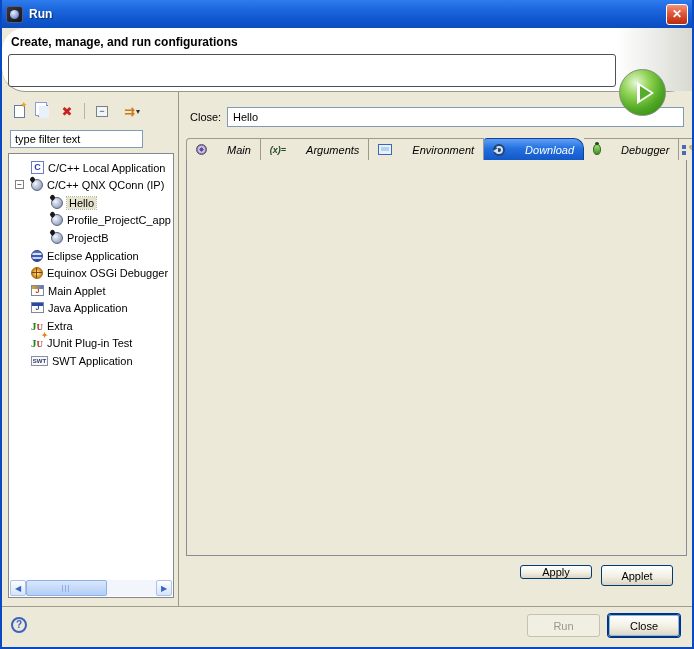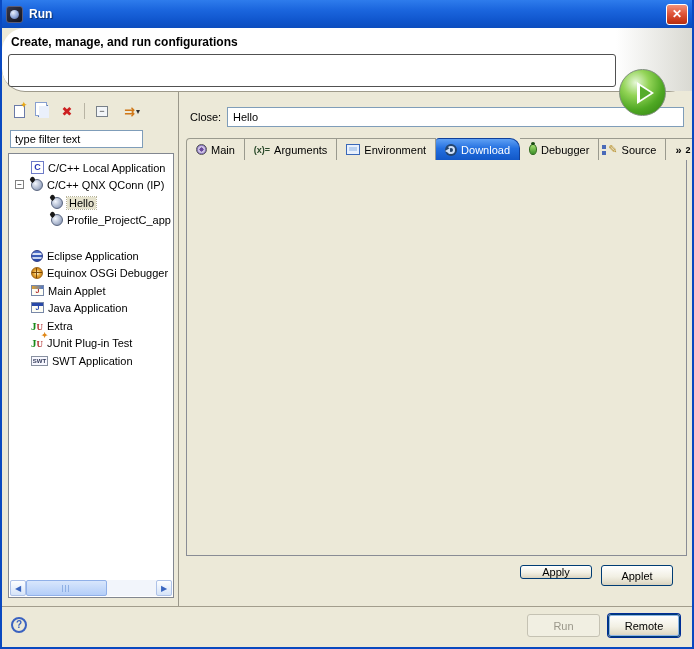--- a/index.html
+++ b/index.html
@@ -112,22 +112,22 @@
   .sb-thumb::after { content:""; position:absolute; left:50%; top:4px; width:8px; height:7px; margin-left:-4px;
     background:repeating-linear-gradient(90deg,#8FB0E4 0 1px,transparent 1px 3px); }
 
   
   .name-label { position:absolute; left:190px; top:111px; }
   .name-input { position:absolute; left:227px; top:107px; width:457px; height:20px;
     border:1px solid #7F9DB9; padding:1px 5px; font-size:11px; font-family:inherit; background:#fff; }
 
   
   .tabrow { position:absolute; left:186px; top:137px; height:23px; display:flex; align-items:flex-end; z-index:3; }
-  .tab { height:22px; display:flex; align-items:center; gap:4px; padding:0 9px;
-    border:1px solid #9A9A8E; border-bottom:none; background:#ECE9D8; position:relative; }
+  .tab { height:22px; display:flex; align-items:center; gap:20px; padding:0 9px;
+    border:1px solid #9A9A8E; border-bottom:none; background:#ECE9D8; position:relative;font-style:italic; }
   .tab + .tab { border-left:none; }
   .tab:first-child { border-top-left-radius:4px; }
   .tab.active { background:linear-gradient(180deg,#5EA0F4 0%,#2470E0 45%,#1258C8 100%);
     color:#fff; border-color:#10409A; border-radius:3px 10px 0 0; z-index:4; }
   .tab.overflow { font-weight:bold; }
   .tab.overflow sub { font-size:9px; }
   .tabpanel { position:absolute; left:186px; top:159px; width:501px; height:397px;
     border:1px solid #898C95; background:#ECE9D8; z-index:2; }
 
   
@@ -256,20 +256,24 @@
       <span class="tlabel">C/C++ QNX QConn (IP)</span>
     </div>
     <div class="trow child sel" style="top:40px;">
       <span class="ic qnx-ic"></span>
       <span class="tlabel">Hello</span>
     </div>
     <div class="trow child" style="top:57px;">
       <span class="ic qnx-ic"></span>
       <span class="tlabel">Profile_ProjectC_app</span>
     </div>
+    <div class="trow child" style="top:75px;">
+      <span class="ic qnx-ic"></span>
+      <span class="tlabel">ProjectB</span>
+    </div>
     <div class="trow root" style="top:93px;">
       <span class="ic ecl-ic"></span>
       <span class="tlabel">Eclipse Application</span>
     </div>
     <div class="trow root" style="top:110px;">
       <span class="ic eqx-ic"></span>
       <span class="tlabel">Equinox OSGi Debugger</span>
     </div>
     <div class="trow root" style="top:128px;">
       <span class="ic win-ic applet-ic">J</span>
@@ -427,15 +431,15 @@
     <span class="cbx checked"></span>
     <span class="flabel">Remove downloaded components after session</span>
   </span>
 
   <button class="xpbtn" style="left:520px; top:565px; width:72px; height:14px;">Apply</button>
   <button class="xpbtn" style="left:601px; top:565px; width:72px; height:21px;">Applet</button>
 
   <div class="footer-sep"></div>
   <button class="help-btn">?</button>
   <button class="xpbtn disabled" style="left:527px; top:614px; width:73px; height:23px;">Run</button>
-  <button class="xpbtn focused" style="left:608px; top:614px; width:72px; height:23px;">Remote</button>
+  <button class="xpbtn focused" style="left:608px; top:614px; width:72px; height:23px;">Close</button>
 
 </div>
 
 </body></html>

